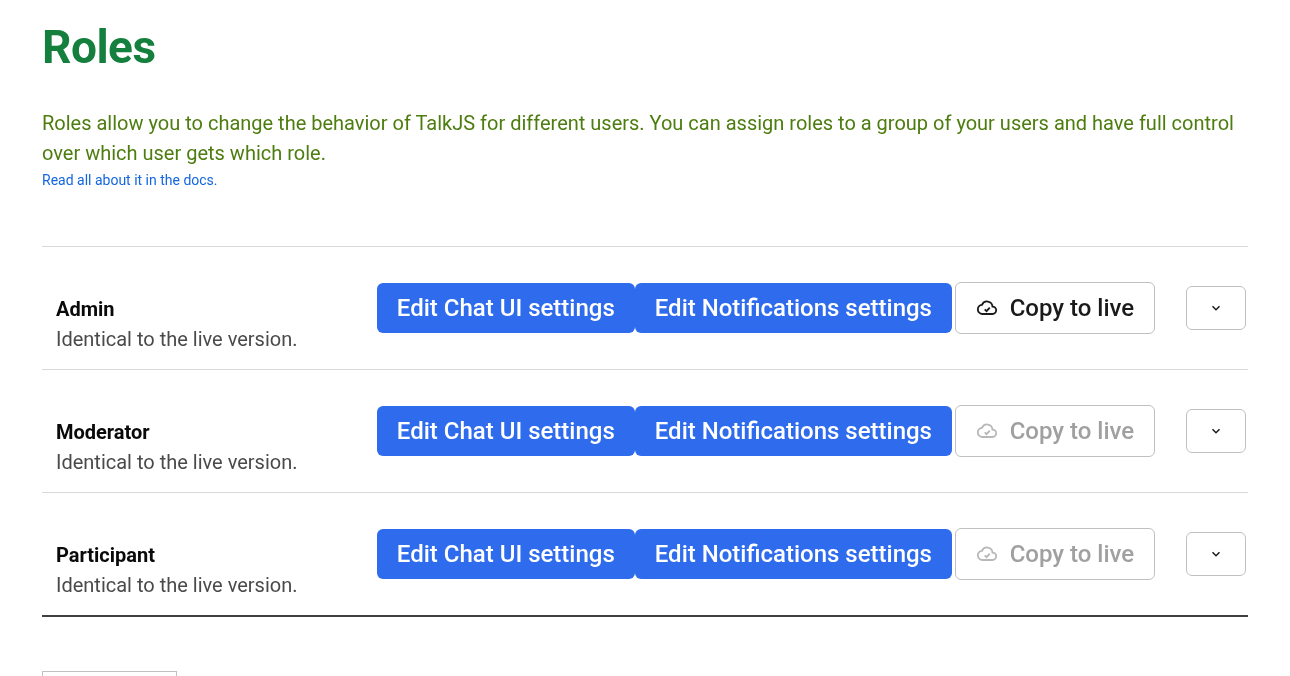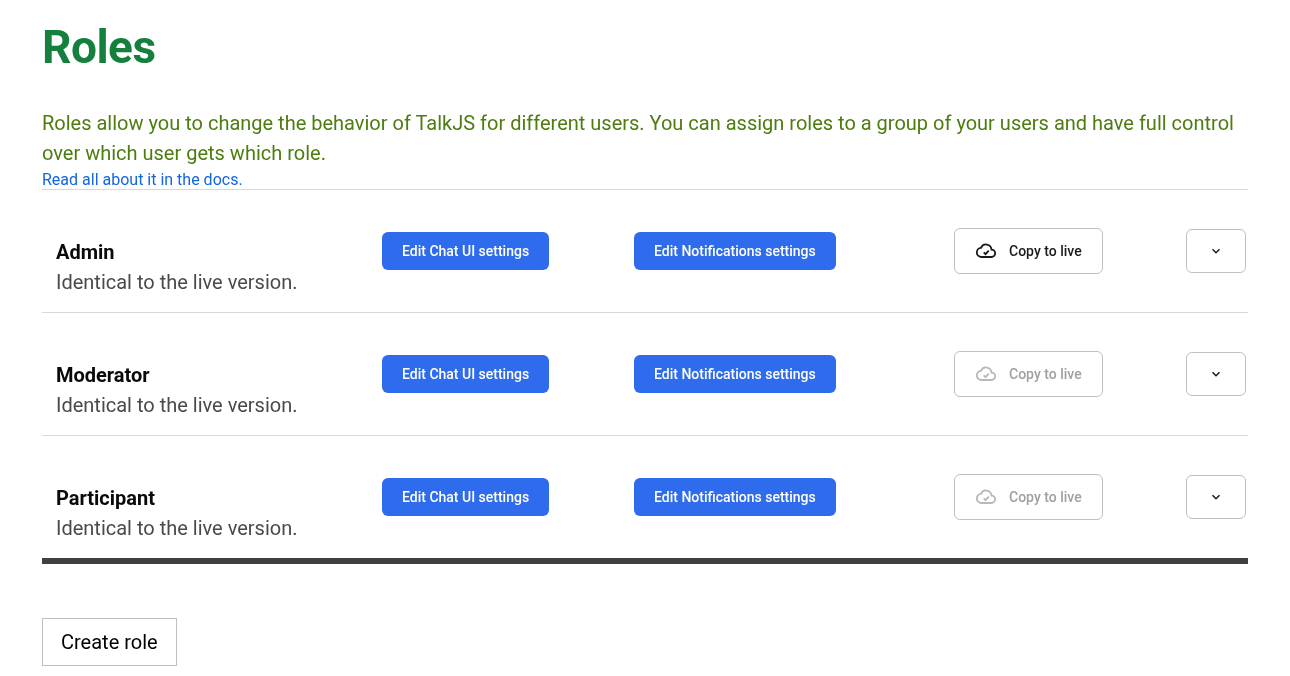--- a/index.html
+++ b/index.html
@@ -22,34 +22,35 @@
       letter-spacing: -0.5px;
     }
     .intro {
       font-size: 20px;
       line-height: 1.5;
       color: #4d7c0f;
       margin-bottom: 2px;
       max-width: 1200px;
     }
     .docs-link {
-      font-size: 16px;
+      font-size: 14px;
       color: #1466e0;
       text-decoration: none;
       display: inline-block;
+      margin-bottom: 58px;
     }
     .roles-table {
       width: 100%;
       border-collapse: collapse;
     }
     .role-row {
       border-top: 1px solid #d9d9d9;
     }
     .role-row:last-child {
-      border-bottom: 6px solid #404040;
+      border-bottom: 2px solid #404040;
     }
     .role-row td {
       padding: 18px 0;
       vertical-align: middle;
     }
     .role-info {
       padding-left: 14px !important;
       width: 340px;
     }
     .role-name {
@@ -60,21 +61,21 @@
       margin-top: 32px;
     }
     .role-status {
       font-size: 20px;
       color: #4a4a4a;
     }
     .btn {
       display: inline-flex;
       align-items: center;
       justify-content: center;
-      font-size: 14px;
+      font-size: 24px;
       font-weight: 500;
       padding: 11px 20px;
       border-radius: 6px;
       border: none;
       cursor: pointer;
       white-space: nowrap;
       font-family: inherit;
     }
     .btn-primary {
       background: #2e6bed;

